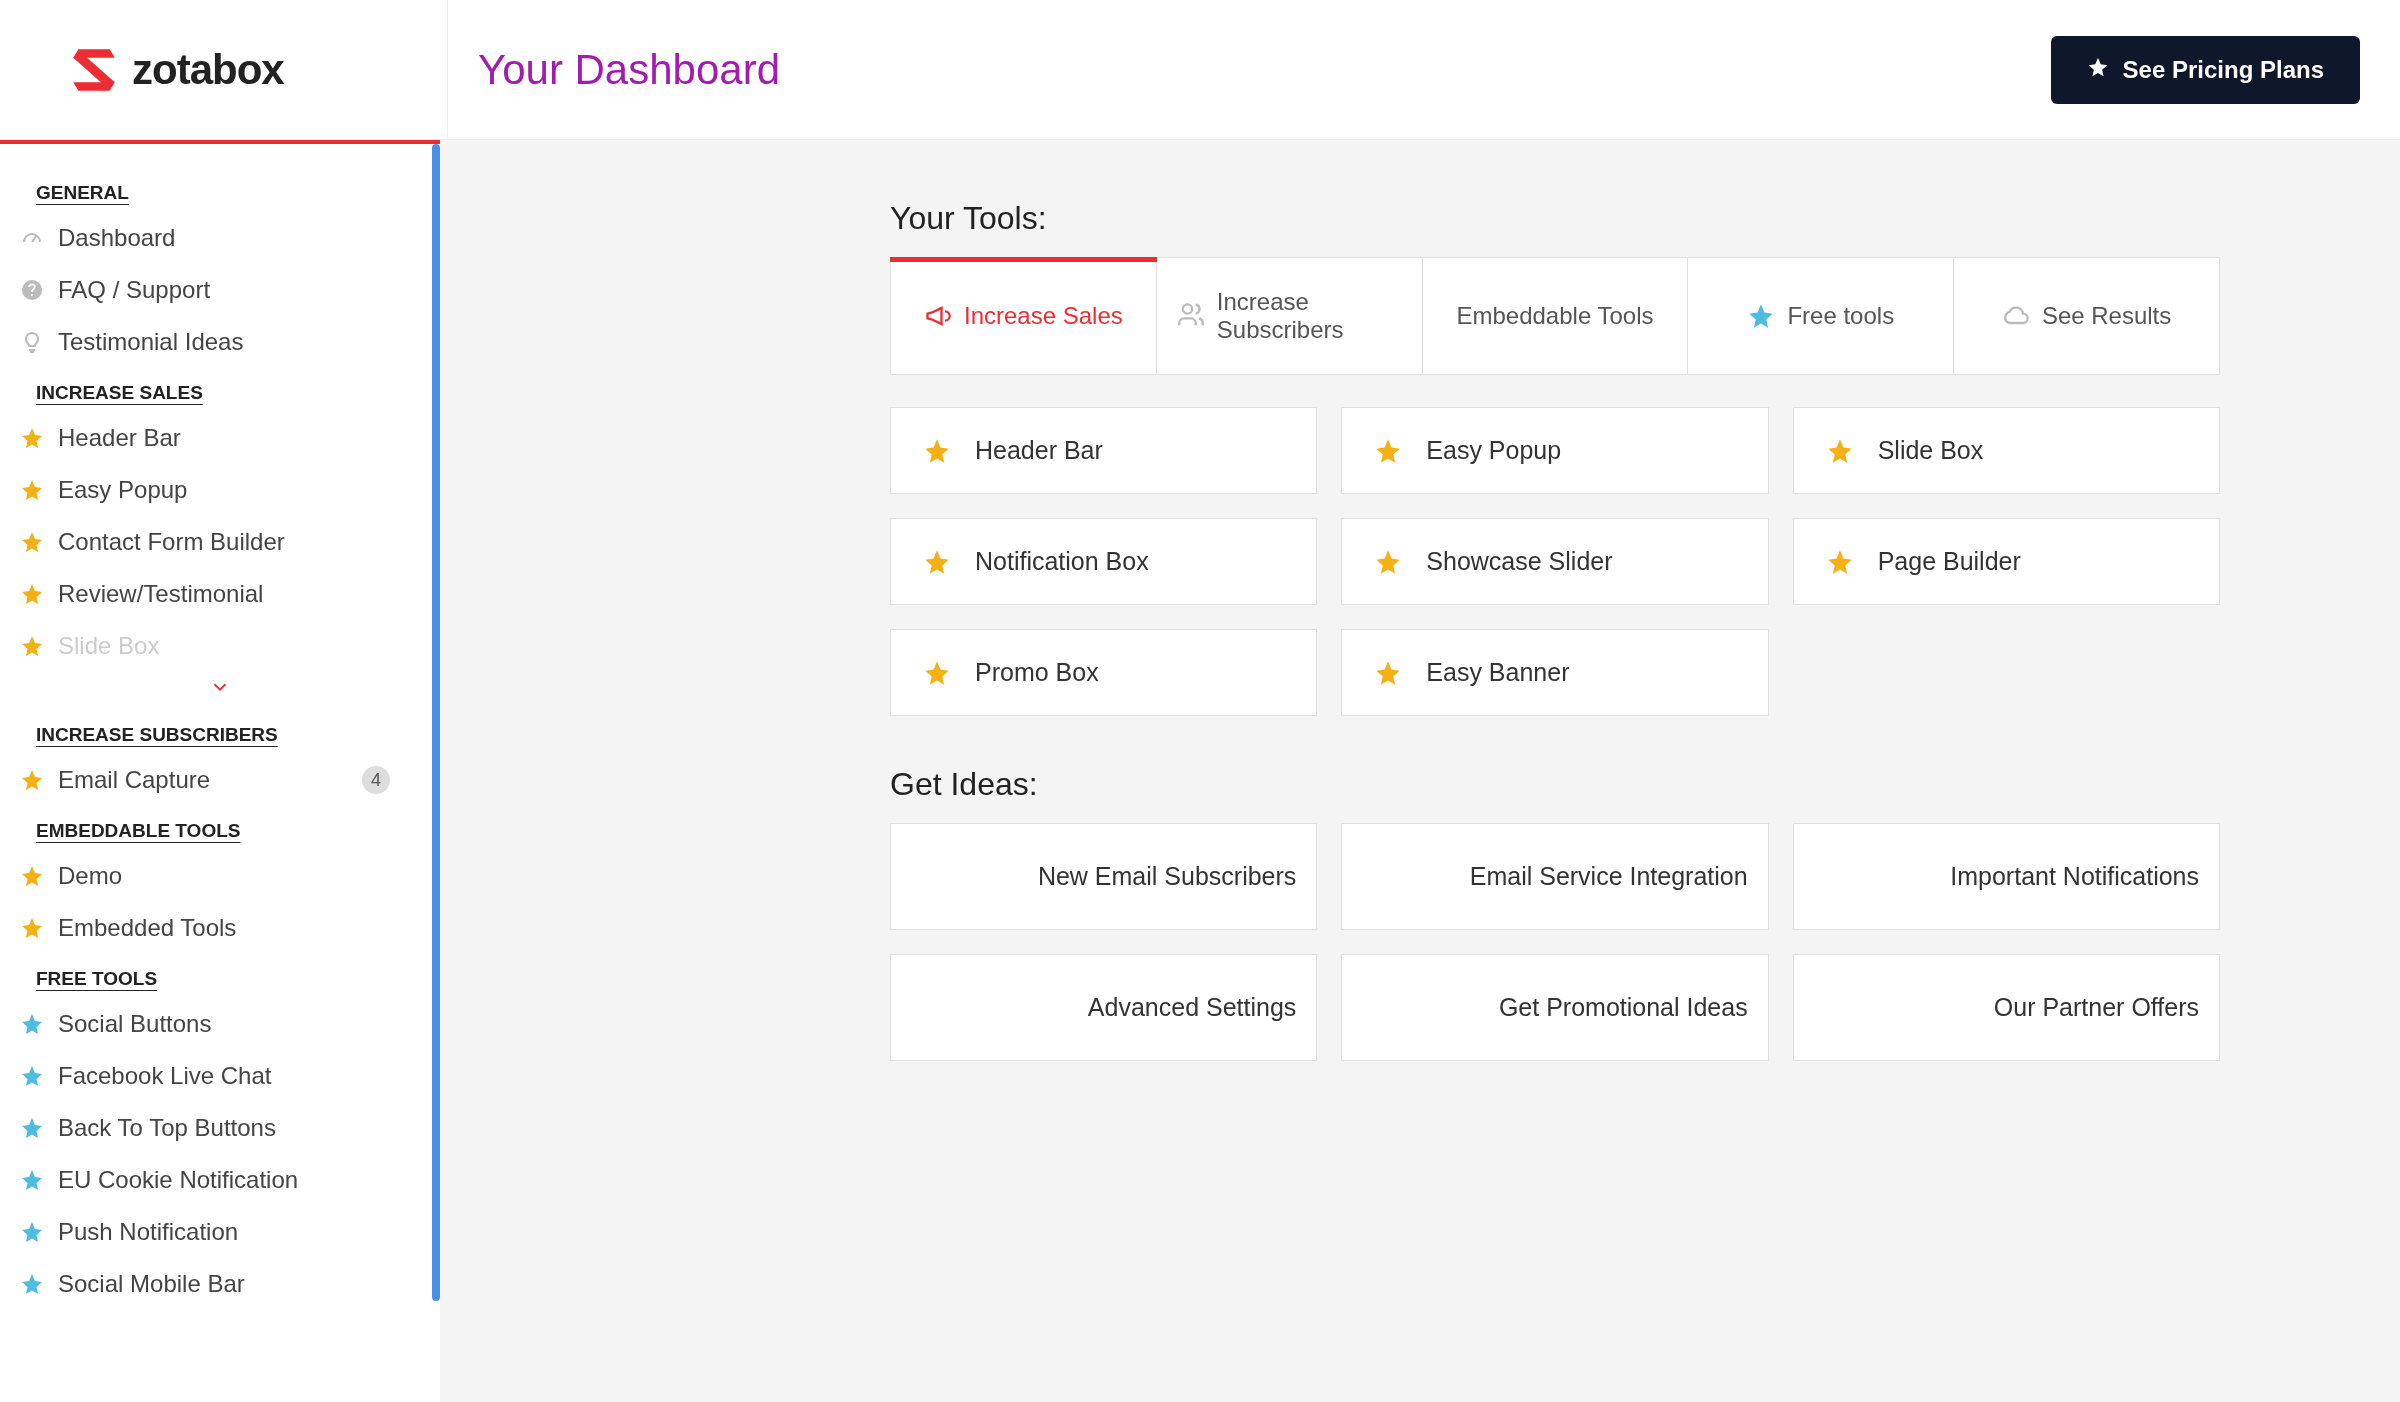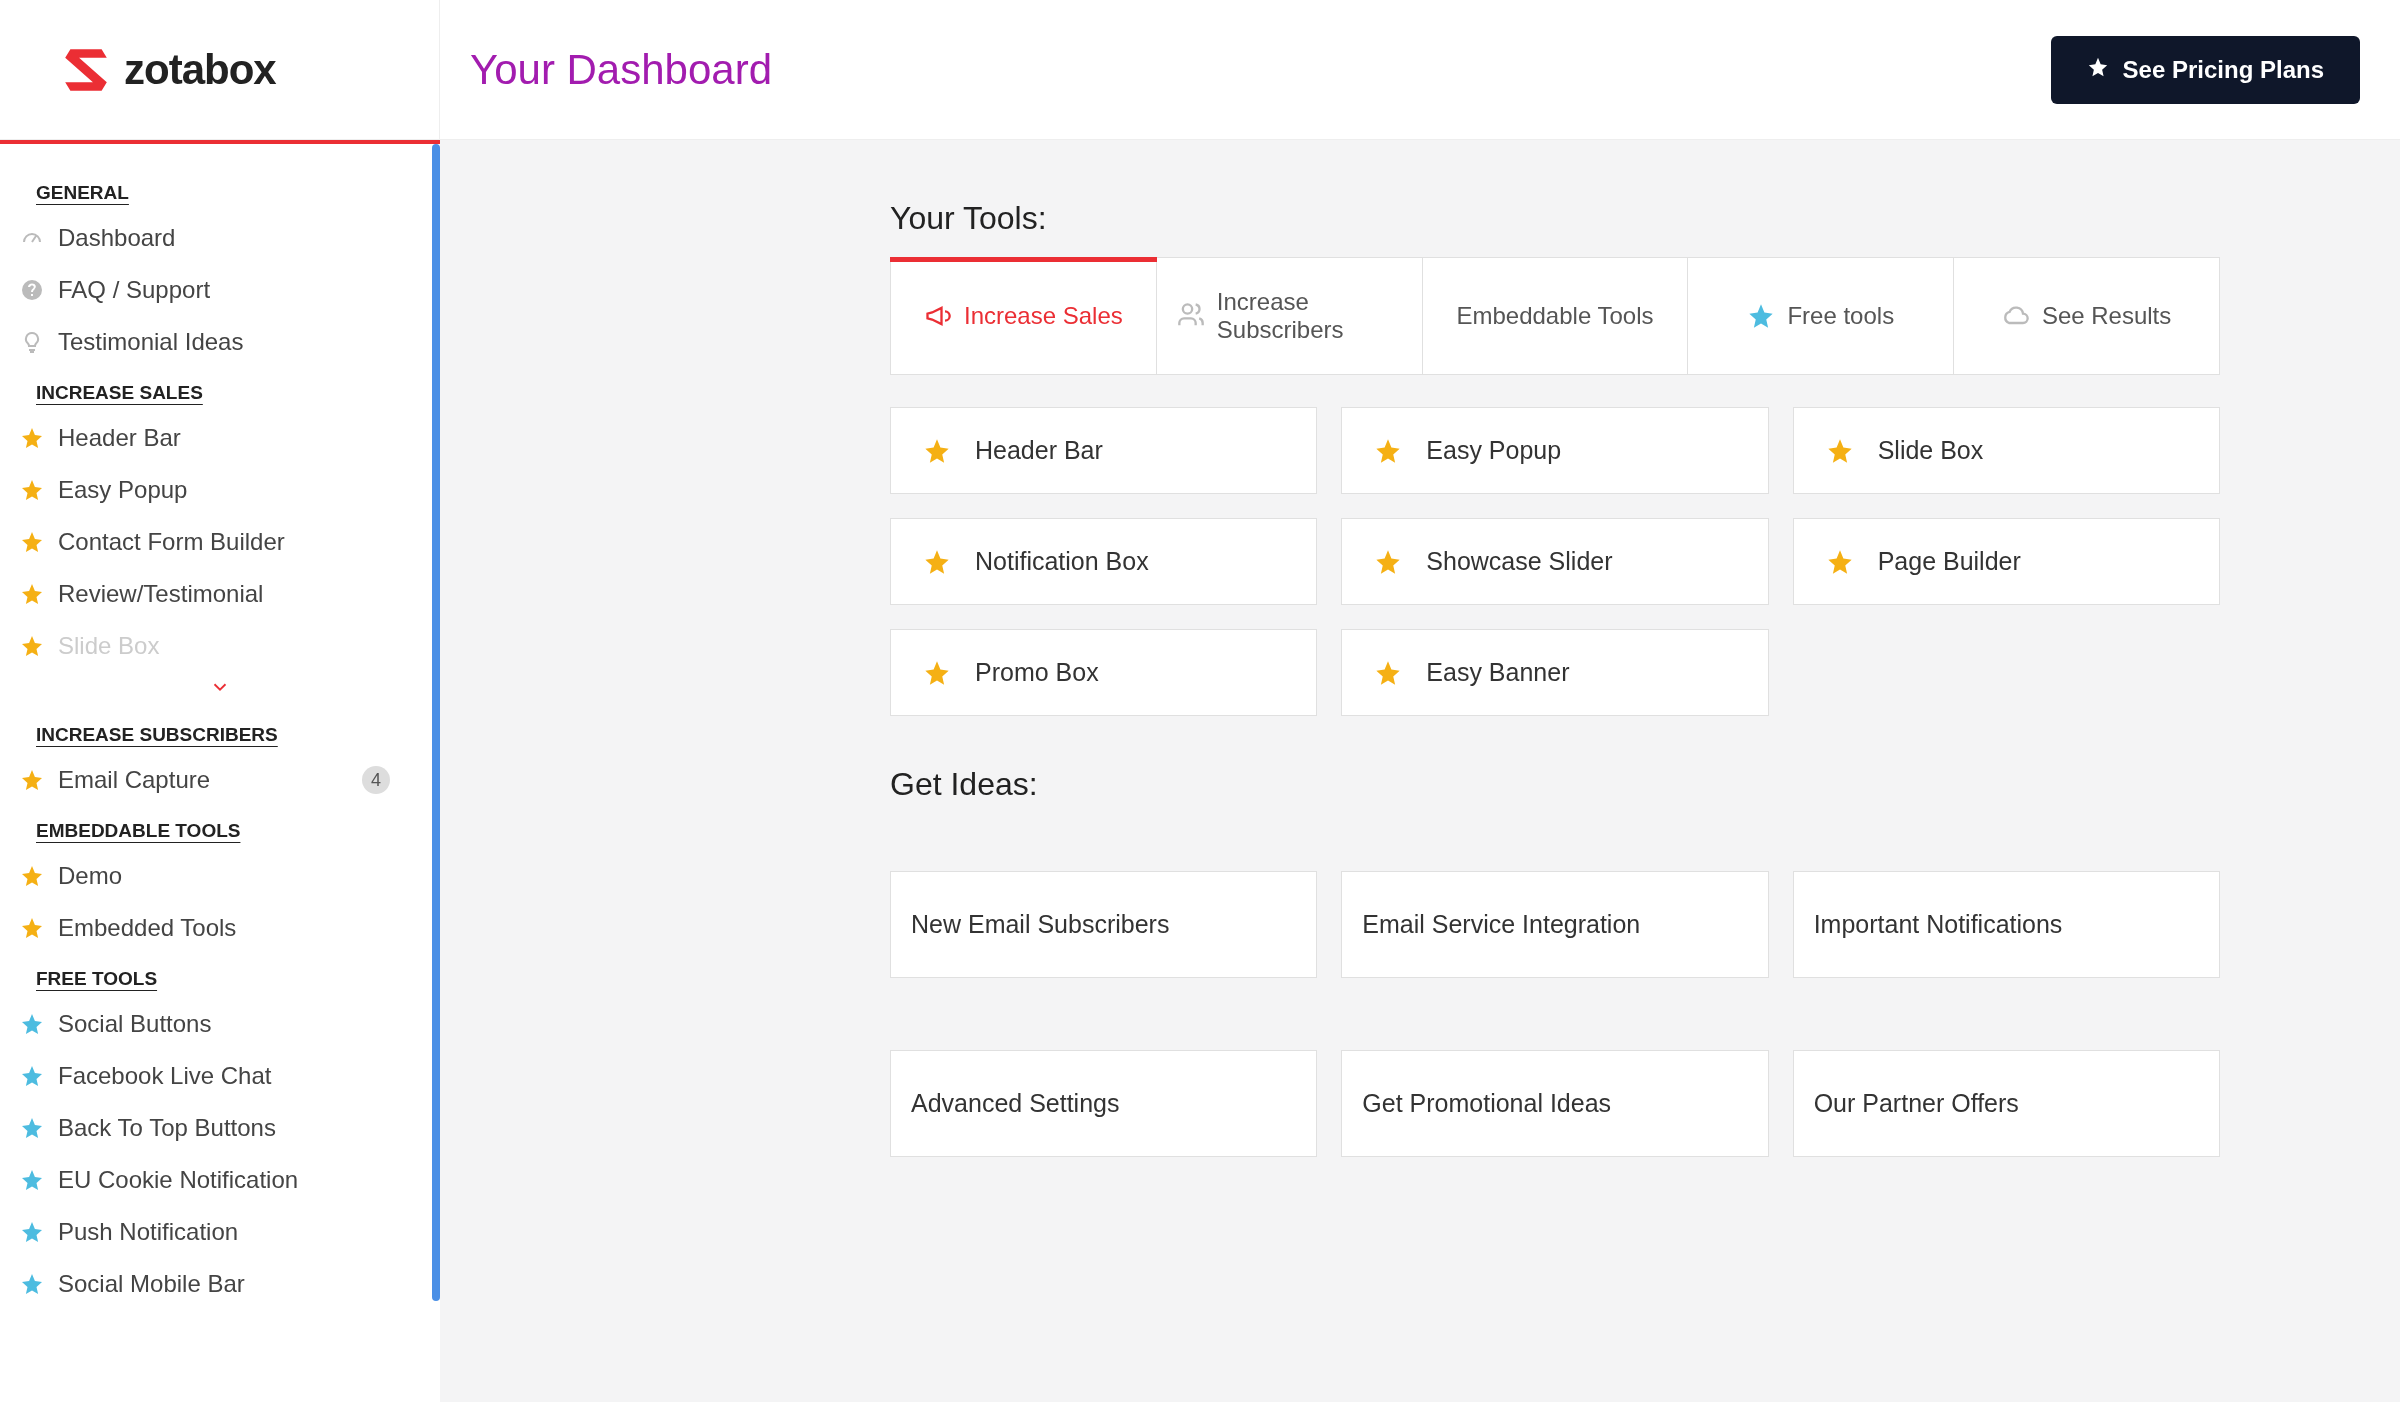--- a/index.html
+++ b/index.html
@@ -22,20 +22,21 @@
       position: fixed;
       top: 0;
       left: 0;
       right: 0;
       height: 140px;
       background: #fff;
       border-bottom: 1px solid #eee;
       display: flex;
       align-items: center;
       z-index: 100;
+      padding-left: 8px;
     }
     .logo-area {
       width: 440px;
       height: 100%;
       display: flex;
       align-items: center;
       padding-left: 60px;
       border-right: 1px solid #eee;
     }
     .logo {
@@ -228,23 +229,22 @@
       border: 1px solid #e0e0e0;
       padding: 28px 32px;
       display: flex;
       align-items: center;
       gap: 24px;
       font-size: 25px;
       color: #333;
       cursor: pointer;
     }
     .card.centered {
-      justify-content: flex-start;
+      justify-content: flex-end;
       padding: 38px 20px;
-      margin-top: 48px;
     }
     .card .card-icon {
       width: 28px;
       height: 28px;
     }
   </style>
 </head>
 <body>
 
 <svg width="0" height="0" style="position:absolute">

